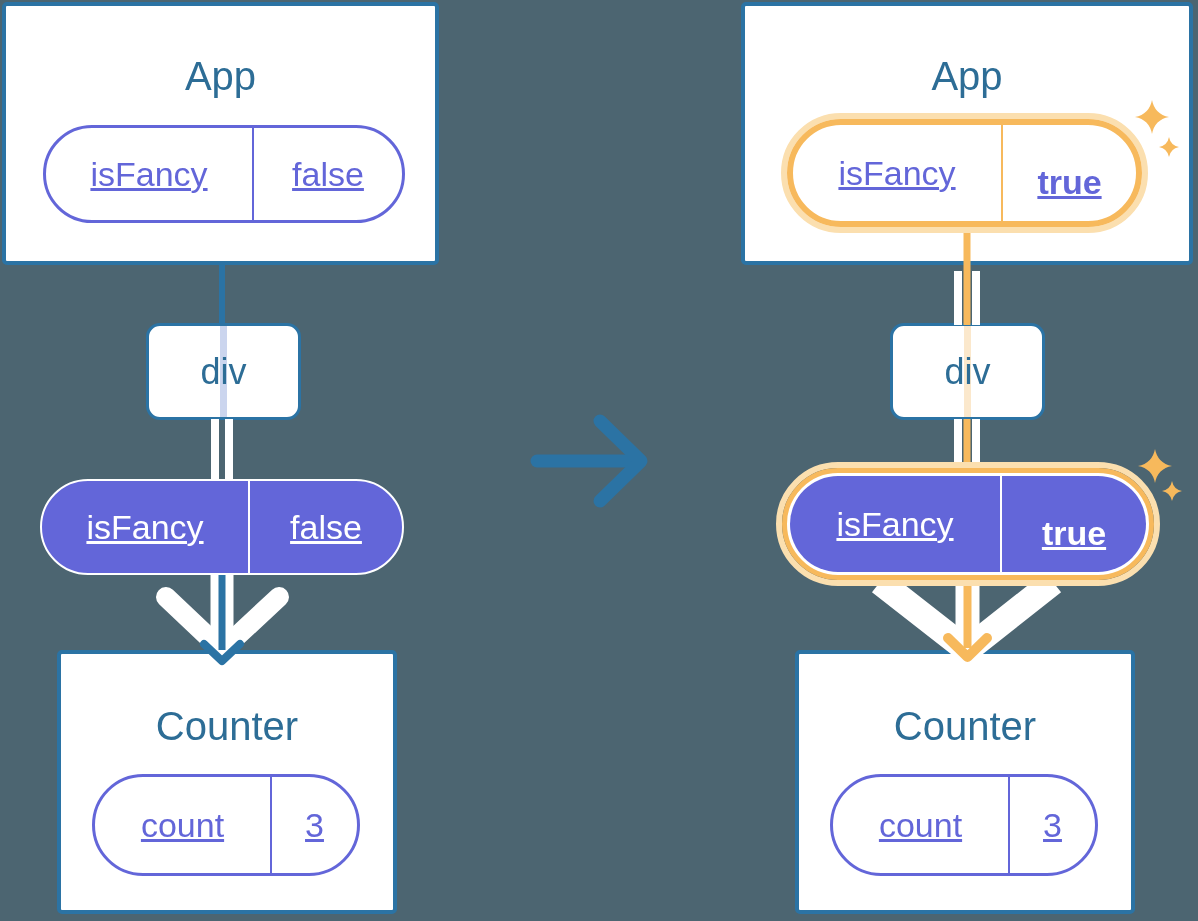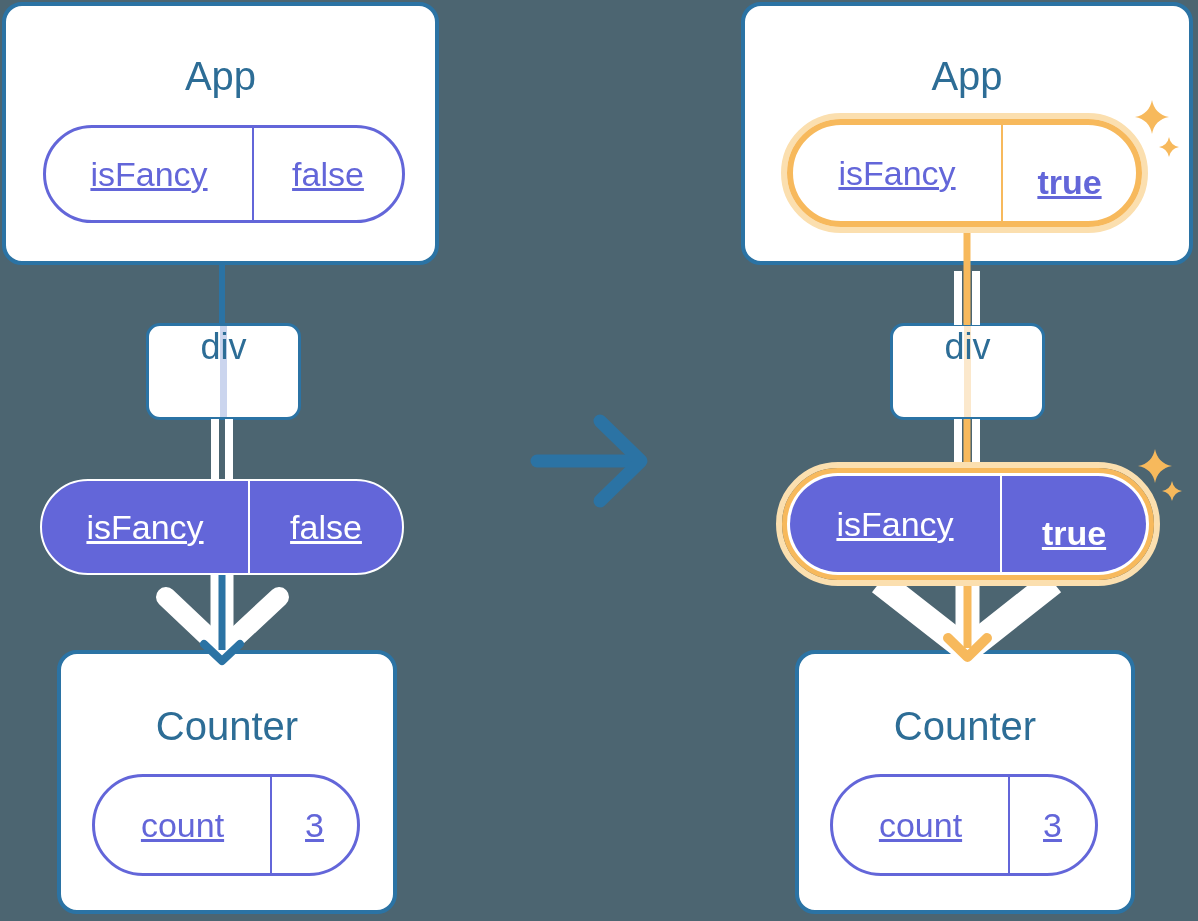--- a/index.html
+++ b/index.html
@@ -8,21 +8,21 @@
     background:#4C6571;
     font-family:"Liberation Sans", sans-serif;
     position:relative;
     overflow:hidden;
   }
   .stage { position:absolute; inset:0; width:1198px; height:921px; }
 
   
   .card {
     position:absolute; background:#fff;
-    border:4px solid #2B73A4; border-radius:20px;
+    border:4px solid #2B73A4; border-radius:5px;
     z-index:1;
   }
   .card-title {
     position:absolute; left:0; right:0; text-align:center;
     color:#2D6D96; font-size:40px; font-weight:500; line-height:40px;
   }
 
   
   .pill-outline {
     position:absolute; display:flex; background:#fff;
@@ -45,21 +45,21 @@
     position:absolute; border:6px solid #FBDFAF; border-radius:64px; z-index:3;
   }
   .fancy-ring { width:100%; height:100%; border:6px solid #F7B95C; border-radius:56px; background:#fff; display:flex; font-size:34px; color:#6366D9; }
   .fancy-ring .pill-cell.left { border-right:2px solid #F7B95C; }
   .fancy-ring-state { width:100%; height:100%; border:5px solid #F7B95C; border-radius:56px; background:#fff; padding:3px; }
   .fancy-core { width:100%; height:100%; background:#6366D9; border-radius:48px; display:flex; font-size:34px; color:#fff; }
   .fancy-core .pill-cell.left { border-right:2px solid #fff; }
 
   .div-node {
     position:absolute; background:#fff; border:3px solid #2B73A4;
-    border-radius:14px; display:flex; justify-content:center;
+    border-radius:14px; display:flex; align-items:center; justify-content:center;
     color:#2D6D96; font-size:36px; z-index:1;
   }
   .pass-line { position:absolute; top:0; bottom:0; width:7px; left:50%; margin-left:-3.5px; }
   .div-label { position:relative; z-index:1; }
 
   .bold { font-weight:700;margin-top:18px; }
 
   svg.overlay { position:absolute; inset:0; z-index:2; pointer-events:none; }
 </style>
 </head>

